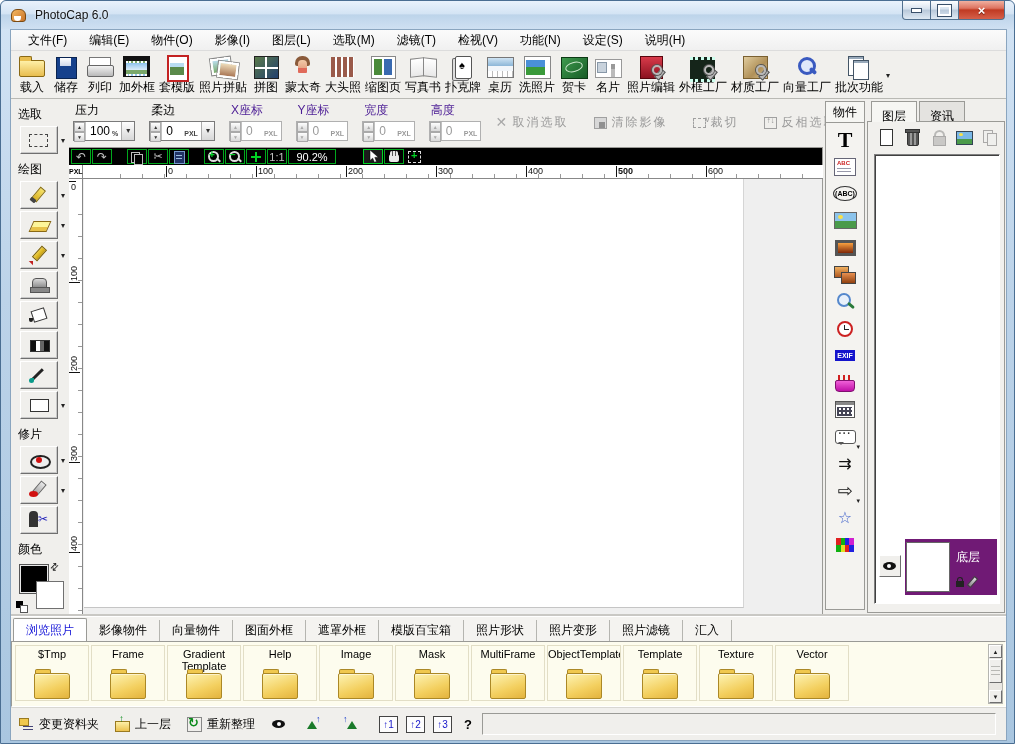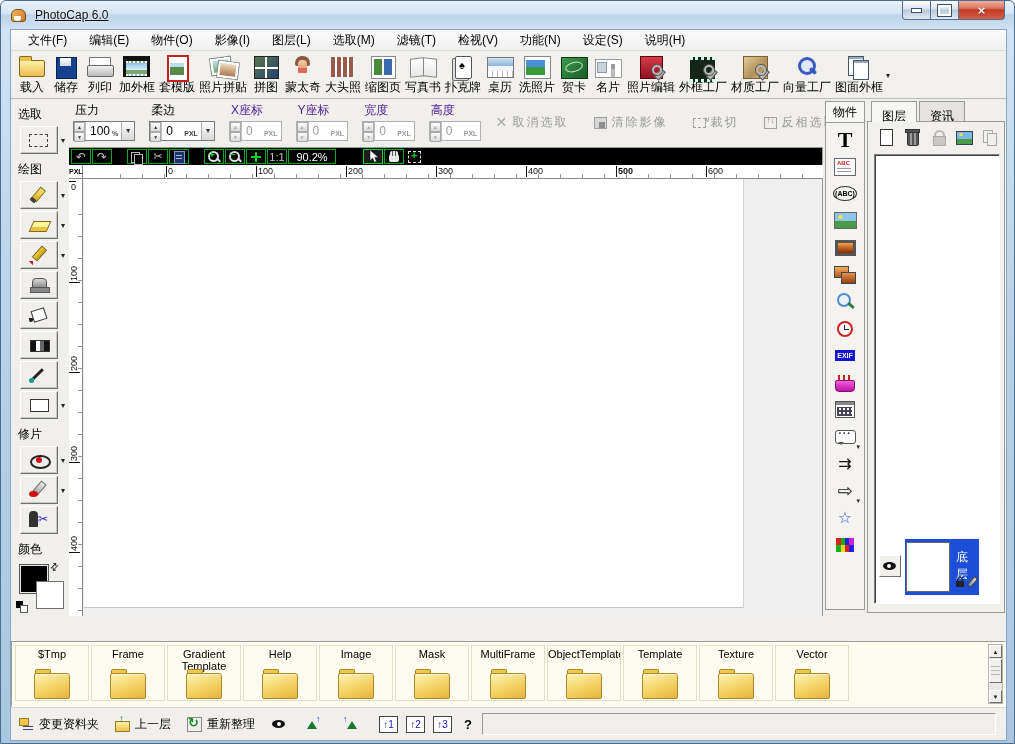--- a/index.html
+++ b/index.html
@@ -3,21 +3,21 @@
 <meta charset="utf-8">
 <style>
   html,body{margin:0;padding:0;width:1015px;height:744px;overflow:hidden;
     font-family:"Liberation Sans","DejaVu Sans",sans-serif;font-size:12px;color:#000;}
   .win{position:relative;width:1015px;height:744px;
     background:linear-gradient(180deg,#d3e4f5 0%,#bcd3e9 40%,#a9c6e0 100%);
     border:1px solid #4a6e92;border-radius:6px 6px 0 0;box-sizing:border-box;}
   
   .titlebar{position:absolute;left:0;top:0;width:100%;height:28px;
     background:linear-gradient(180deg,#e9f2fc 0%,#d4e4f4 45%,#bdd4ea 50%,#cfe0f2 100%);
-    border-radius:6px 6px 0 0;display:flex;align-items:center;text-decoration:underline;}
+    border-radius:6px 6px 0 0;display:flex;align-items:center;}
   .appicon{width:17px;height:15px;margin:0 8px 0 9px;position:relative;}
   .appicon::before{content:"";position:absolute;left:1px;top:1px;width:13px;height:11px;
     background:linear-gradient(135deg,#f5b860,#c8742a);border-radius:6px 6px 3px 3px;border:1px solid #7a4a12;}
   .appicon::after{content:"";position:absolute;left:4px;top:8px;width:7px;height:5px;
     background:#fff;border-radius:0 0 4px 4px;}
   .wtitle{font-size:12px;color:#111;text-shadow:0 0 3px #fff;}
   .winctl{position:absolute;top:0;right:9px;display:flex;}
   .wbtn{height:19px;border:1px solid #52708e;border-top:none;
     background:linear-gradient(180deg,#fdfeff,#d7e2ee 45%,#b9c9da 50%,#dfe9f3);
     display:flex;align-items:center;justify-content:center;box-sizing:border-box;}
@@ -253,21 +253,21 @@
   .ri-image::after{left:3px;top:4px;width:4px;height:3px;background:#f8e048;border-radius:50%;}
   .ri-dup{opacity:.45;}
   .ri-dup::before{left:1px;top:1px;width:8px;height:11px;background:#eee;border:1px solid #555;}
   .ri-dup::after{left:5px;top:4px;width:8px;height:11px;background:#eee;border:1px solid #555;}
   .rlist{position:absolute;left:6px;top:32px;width:126px;height:450px;background:#fff;
     border:1px solid;border-color:#808080 #fff #fff #808080;box-shadow:inset 1px 1px 0 #404040;box-sizing:border-box;}
   .layerrow{position:absolute;left:2px;bottom:8px;width:120px;height:56px;}
   .eyebtn{position:absolute;left:2px;top:16px;width:22px;height:22px;background:#f0efec;border:1px solid;border-color:#fff #6f6f6f #6f6f6f #fff;box-sizing:border-box;}
   .eyeic{position:absolute;left:3px;top:6px;width:13px;height:8px;background:#111;border-radius:50%;}
   .eyeic::after{content:"";position:absolute;left:4px;top:2px;width:4px;height:4px;background:#fff;border-radius:50%;}
-  .layersel{position:absolute;left:28px;top:0;width:74px;height:56px;background:#1d4ed8;display:flex;}
+  .layersel{position:absolute;left:28px;top:0;width:92px;height:56px;background:#701a75;display:flex;}
   .laythumb{width:42px;height:48px;background:#fff;border:1px solid #666;margin:3px 0 0 1px;}
   .layinfo{flex:1;padding:10px 0 0 6px;position:relative;}
   .layname{color:#fff;font-size:12px;}
   .minilock{position:absolute;left:6px;bottom:8px;width:8px;height:6px;background:#222;}
   .minilock::before{content:"";position:absolute;left:1px;top:-4px;width:4px;height:4px;border:1.5px solid #222;border-bottom:none;border-radius:4px 4px 0 0;}
   .minibrush{position:absolute;left:20px;bottom:7px;width:3px;height:10px;background:linear-gradient(#ddd,#888);border:1px solid #444;transform:rotate(40deg);}
   
   .tabsrow{position:absolute;left:10px;top:615px;width:995px;height:25px;background:#f4f3f0;
     border-top:1px solid #fff;box-shadow:0 -2px 0 #c9c8c4;display:flex;align-items:flex-end;padding-left:2px;box-sizing:border-box;}
   .btab{padding:3px 12px 4px 12px;font-size:12px;border-right:1px solid #b5b5b0;line-height:14px;white-space:nowrap;}
@@ -428,21 +428,21 @@
           <span class="wrench"></span>
         </span>
         <span class="tblab">材质工厂</span>
       </div>
       <div class="tbit">
         <span class="tbi i-vector-factory"></span>
         <span class="tblab">向量工厂</span>
       </div>
       <div class="tbit">
         <span class="tbi i-batch"></span>
-        <span class="tblab">图面外框</span>
+        <span class="tblab">批次功能</span>
         <span class="tbdd">▾</span>
       </div>
     </div>
 
   <div class="optsbar">
     <div style="display:flex" id="optfields">
         <div class="og">
           <div class="oglab">压力</div>
           <div class="spin">
             <span class="ud">
@@ -767,20 +767,32 @@
               <span class="layname">底层</span>
               <span class="minilock"></span>
               <span class="minibrush"></span>
             </div>
           </div>
         </div>
       </div>
     </div>
   </div>
 
+  <div class="tabsrow" id="btabs">
+      <div class="btab active">浏览照片</div>
+      <div class="btab">影像物件</div>
+      <div class="btab">向量物件</div>
+      <div class="btab">图面外框</div>
+      <div class="btab">遮罩外框</div>
+      <div class="btab">模版百宝箱</div>
+      <div class="btab">照片形状</div>
+      <div class="btab">照片变形</div>
+      <div class="btab">照片滤镜</div>
+      <div class="btab">汇入</div>
+    </div>
 
   <div class="folderpanel">
     <div class="folderscroller" id="folders">
         <div class="fcell">
           <div class="flabel">$Tmp</div>
           <div class="fico"></div>
         </div>
         <div class="fcell">
           <div class="flabel">Frame</div>
           <div class="fico"></div>

